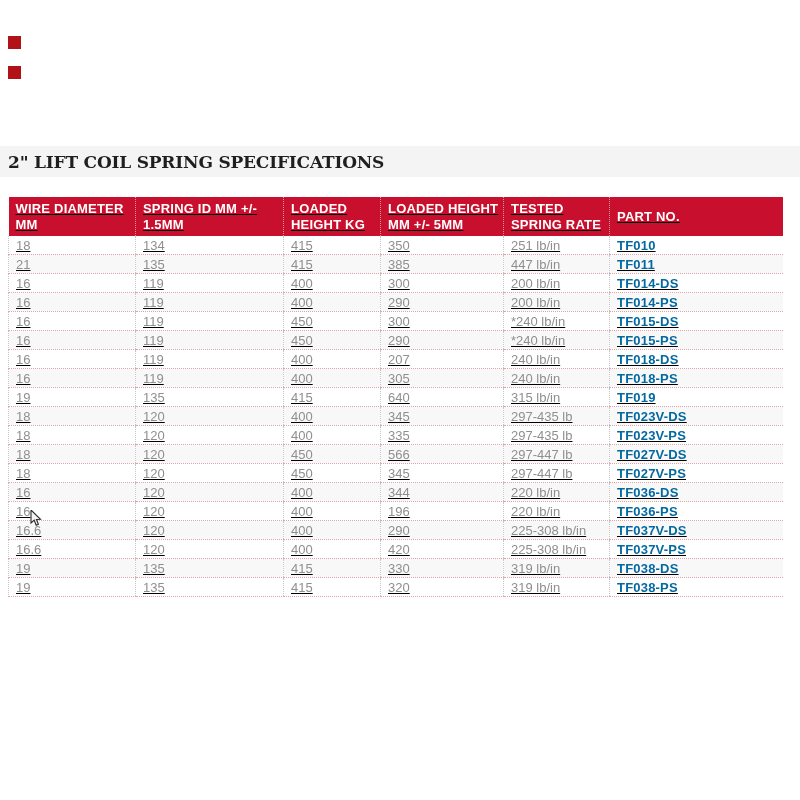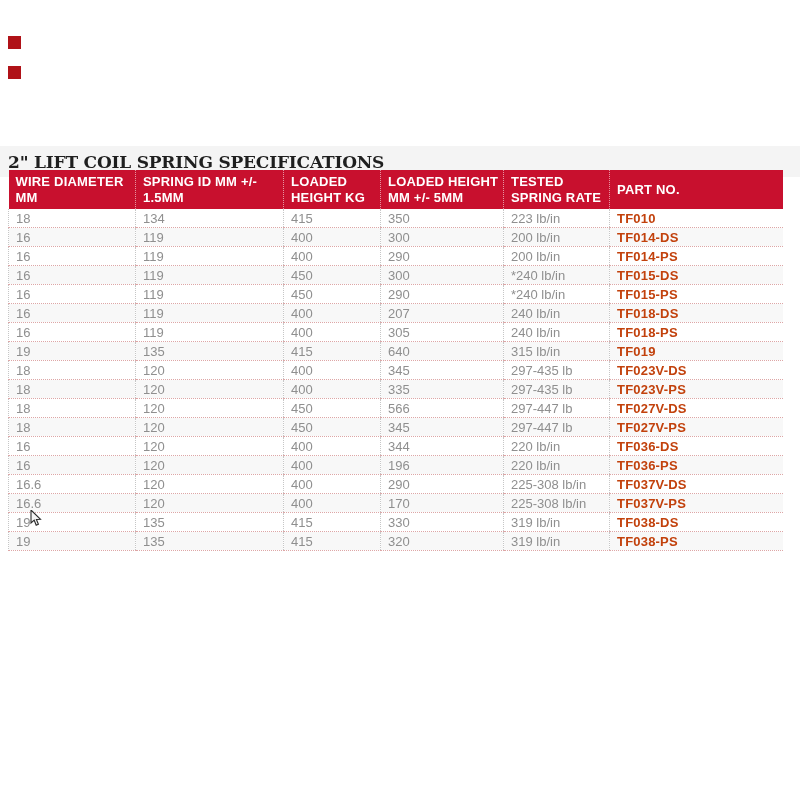--- a/index.html
+++ b/index.html
@@ -37,24 +37,25 @@
     font-weight: bold;
     font-size: 17px;
     letter-spacing: -0.2px;
     color: #1f1f1f;
     white-space: nowrap;
   }
 
   
   table.spec-table {
     position: absolute;
-    left: 8px; top: 170px;
+    left: 8px; top: 197px;
     width: 774px;
     border-collapse: collapse;
     table-layout: fixed;
+    text-decoration: underline;
   }
   thead th {
     background: #c8102e;
     color: #ffffff;
     font-size: 13px;
     font-weight: bold;
     text-align: left;
     vertical-align: middle;
     height: 39px;
     padding: 0 2px 0 7px;
@@ -67,21 +68,21 @@
     font-size: 13px;
     color: #8f8f8f;
     height: 18px;
     padding: 0 2px 0 7px;
     border-left: 1px dotted #c6c6c6;
     border-bottom: 1px dotted #dda6a6;
     white-space: nowrap;
     overflow: hidden;
   }
   tbody td.part {
-    color: #c2410c;
+    color: #0369a1;
     font-weight: bold;
     letter-spacing: 0.2px;
   }
   tbody tr:nth-child(even) td { background: #f8f8f8; }
 
   
   .cursor {
     position: absolute;
     left: 30px;
     top: 510px;
@@ -137,22 +138,30 @@
           <span class="hline">PART NO.</span>
         </th>
       </tr>
     </thead>
     <tbody>
         <tr>
           <td>18</td>
           <td>134</td>
           <td>415</td>
           <td>350</td>
-          <td>223 lb/in</td>
+          <td>251 lb/in</td>
           <td class="part">TF010</td>
+        </tr>
+        <tr>
+          <td>21</td>
+          <td>135</td>
+          <td>415</td>
+          <td>385</td>
+          <td>447 lb/in</td>
+          <td class="part">TF011</td>
         </tr>
         <tr>
           <td>16</td>
           <td>119</td>
           <td>400</td>
           <td>300</td>
           <td>200 lb/in</td>
           <td class="part">TF014-DS</td>
         </tr>
         <tr>
@@ -256,21 +265,21 @@
           <td>120</td>
           <td>400</td>
           <td>290</td>
           <td>225-308 lb/in</td>
           <td class="part">TF037V-DS</td>
         </tr>
         <tr>
           <td>16.6</td>
           <td>120</td>
           <td>400</td>
-          <td>170</td>
+          <td>420</td>
           <td>225-308 lb/in</td>
           <td class="part">TF037V-PS</td>
         </tr>
         <tr>
           <td>19</td>
           <td>135</td>
           <td>415</td>
           <td>330</td>
           <td>319 lb/in</td>
           <td class="part">TF038-DS</td>

